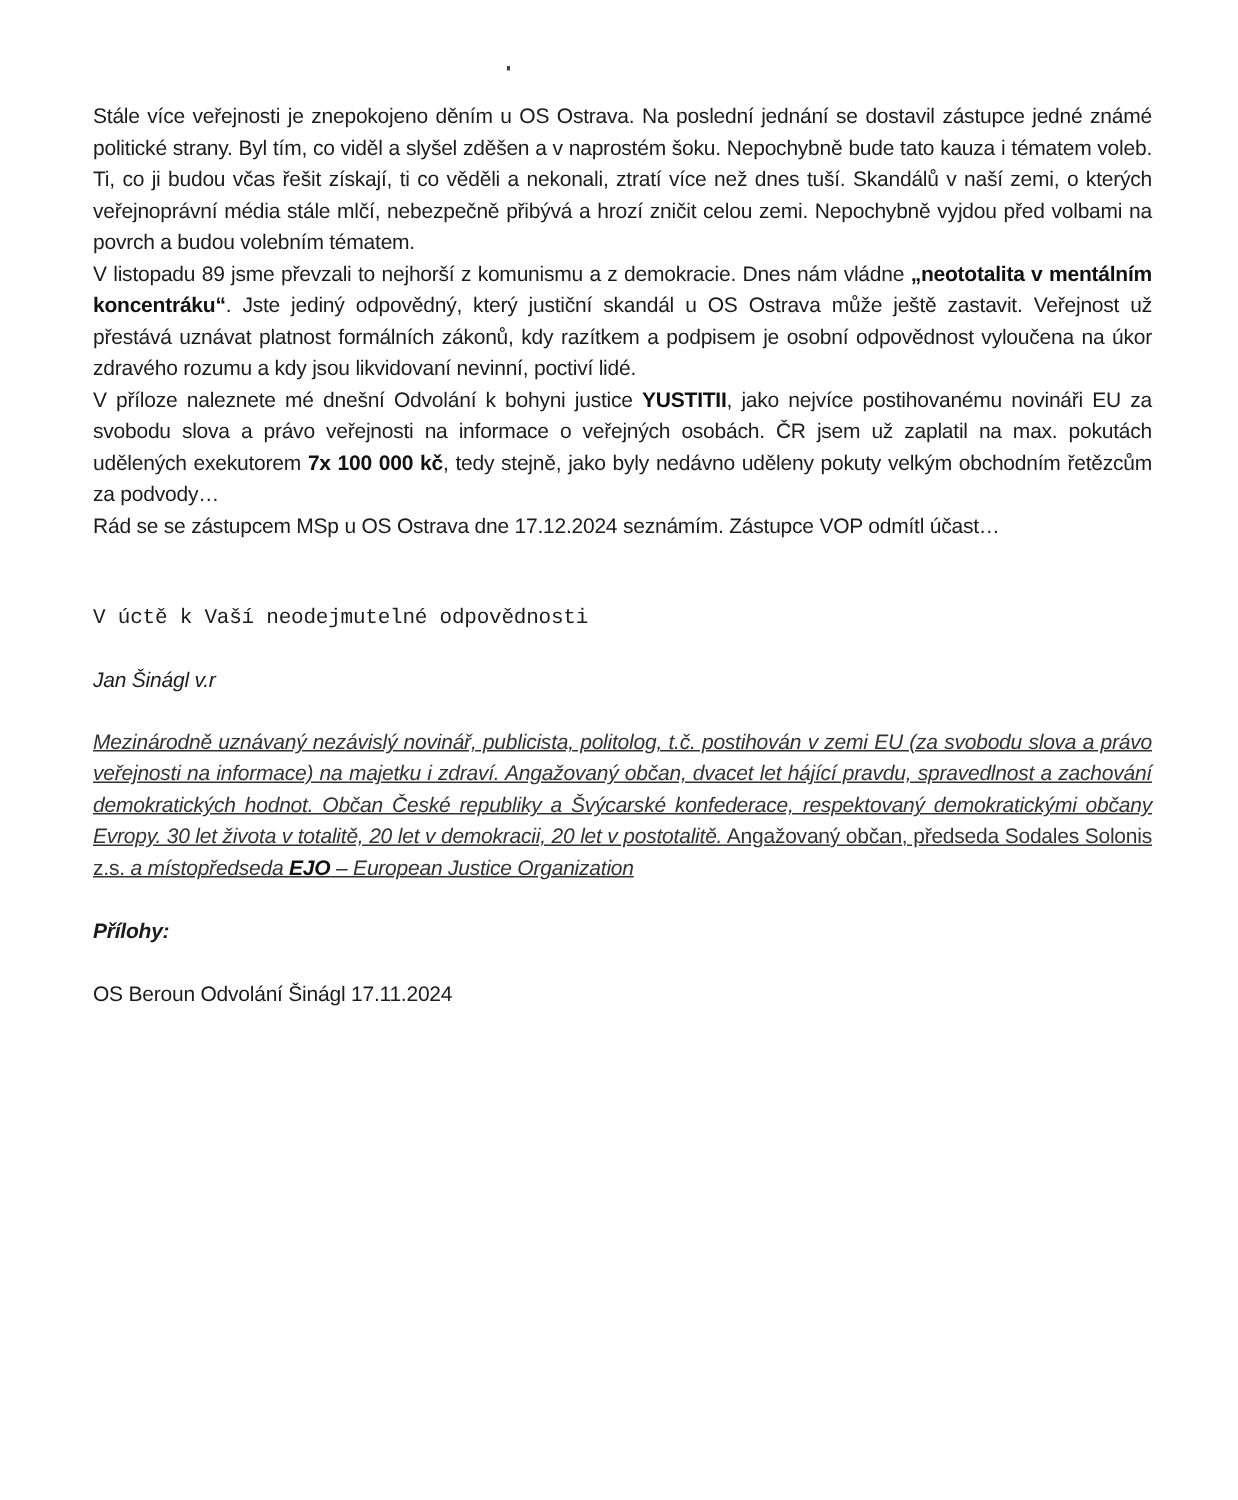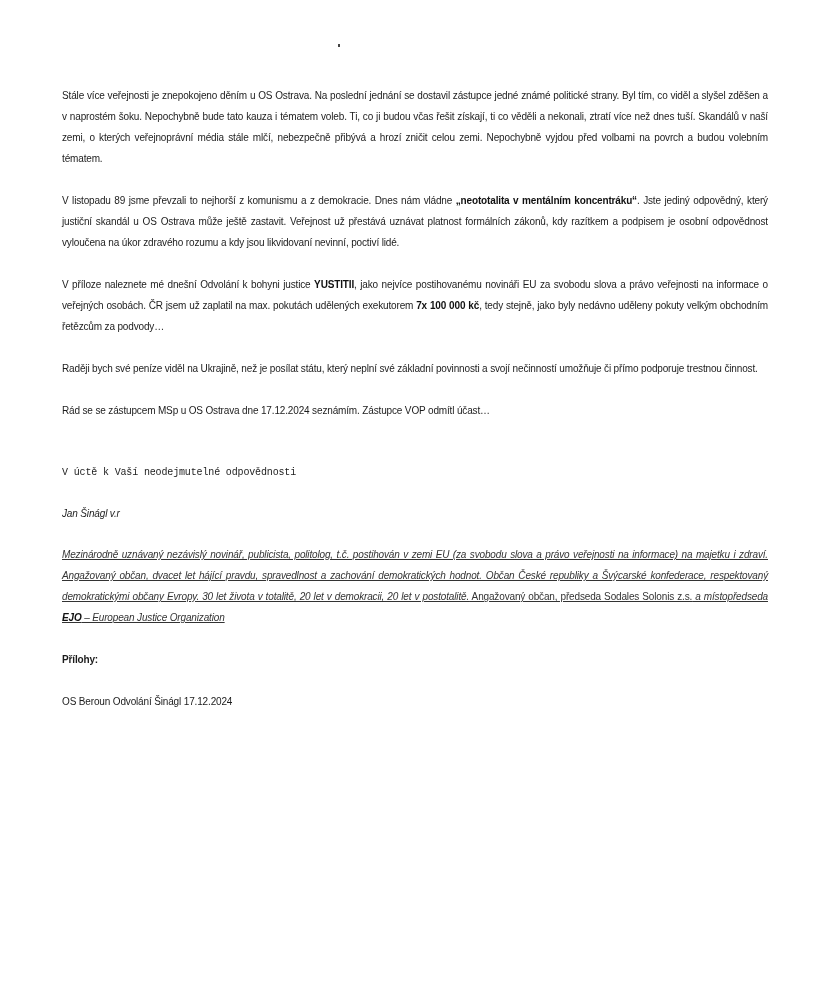--- a/index.html
+++ b/index.html
@@ -11,66 +11,65 @@
     width: 825px;
     height: 1000px;
     position: relative;
     overflow: hidden;
     font-family: "Liberation Sans", "DejaVu Sans", sans-serif;
     color: #1c1c1c;
   }
   .page {
     position: absolute;
     left: 62px;
-    top: 85px;
+    top: 67px;
     width: 706px;
-    font-size: 10px;
+    font-size: 14px;
     line-height: 21px;
     letter-spacing: -0.15px;
   }
   .dot {
     position: absolute;
     left: 338px;
     top: 44px;
     width: 2px;
     height: 3px;
     background: #444;
   }
   p { margin: 0; }
   .just { text-align: justify; }
-  .gap-para { margin-top: 21px; }
+  .gap-para { }
   .gap-big { margin-top: 41px; font-family: Liberation Mono, monospace; }
-  .gap-sig { margin-top: 20px; }
+  .gap-sig { margin-top: 20px; font-style: italic; }
   .italic { font-style: italic; }
   .bio { font-style: italic; color: #333333; text-decoration: underline; }
   .upright { font-style: normal; }
   b { font-weight: bold; color: #111; }
   .att { margin-top: 21px; }
   .heading { font-weight: bold; }
 </style>
 </head>
 <body>
 
 <div class="dot"></div>
 
 <div class="page">
 
   <p class="just">Stále více veřejnosti je znepokojeno děním u OS Ostrava. Na poslední jednání se dostavil zástupce jedné známé politické strany. Byl tím, co viděl a slyšel zděšen a v naprostém šoku. Nepochybně bude tato kauza i tématem voleb. Ti, co ji budou včas řešit získají, ti co věděli a nekonali, ztratí více než dnes tuší. Skandálů v naší zemi, o kterých veřejnoprávní média stále mlčí, nebezpečně přibývá a hrozí zničit celou zemi. Nepochybně vyjdou před volbami na povrch a budou volebním tématem.</p>
 
   <p class="just gap-para"><span>V listopadu 89 jsme převzali to nejhorší z komunismu a z demokracie. Dnes nám vládne </span><b>„neototalita v mentálním koncentráku“</b><span>. Jste jediný odpovědný, který justiční skandál u OS Ostrava může ještě zastavit. Veřejnost už přestává uznávat platnost formálních zákonů, kdy razítkem a podpisem je osobní odpovědnost vyloučena na úkor zdravého rozumu a kdy jsou likvidovaní nevinní, poctiví lidé.</span></p>
 
   <p class="just gap-para"><span>V příloze naleznete mé dnešní Odvolání k bohyni justice </span><b>YUSTITII</b><span>, jako nejvíce postihovanému novináři EU za svobodu slova a právo veřejnosti na informace o veřejných osobách. ČR jsem už zaplatil na max. pokutách udělených exekutorem </span><b>7x 100 000 kč</b><span>, tedy stejně, jako byly nedávno uděleny pokuty velkým obchodním řetězcům za podvody…</span></p>
 
-  <p class="just gap-para">Raději bych své peníze viděl na Ukrajině, než je posílat státu, který neplní své základní povinnosti a svojí nečinností umožňuje či přímo podporuje trestnou činnost.</p>
 
   <p class="gap-para">Rád se se zástupcem MSp u OS Ostrava dne 17.12.2024 seznámím. Zástupce VOP odmítl účast…</p>
 
   <p class="gap-big">V úctě k Vaší neodejmutelné odpovědnosti</p>
 
   <p class="italic gap-sig">Jan Šinágl v.r</p>
 
   <p class="just bio gap-sig"><span>Mezinárodně uznávaný nezávislý novinář, publicista, politolog, t.č.  postihován v zemi EU (za svobodu slova a právo veřejnosti na informace) na majetku i zdraví. Angažovaný občan, dvacet let hájící pravdu, spravedlnost a zachování demokratických hodnot. Občan České republiky a Švýcarské konfederace, respektovaný demokratickými občany Evropy. 30 let života v totalitě, 20 let v demokracii, 20 let v postotalitě.</span><span class="upright"> Angažovaný občan, předseda Sodales Solonis z.s.</span><span> a místopředseda </span><b>EJO</b><span> – European Justice Organization</span></p>
 
   <p class="heading gap-sig" style="margin-top:21px">Přílohy:</p>
 
-  <p class="att">OS Beroun Odvolání Šinágl 17.12.2024</p>
+  <p class="att">OS Beroun Odvolání Šinágl 17.11.2024</p>
 
 </div>
 
 </body></html>

